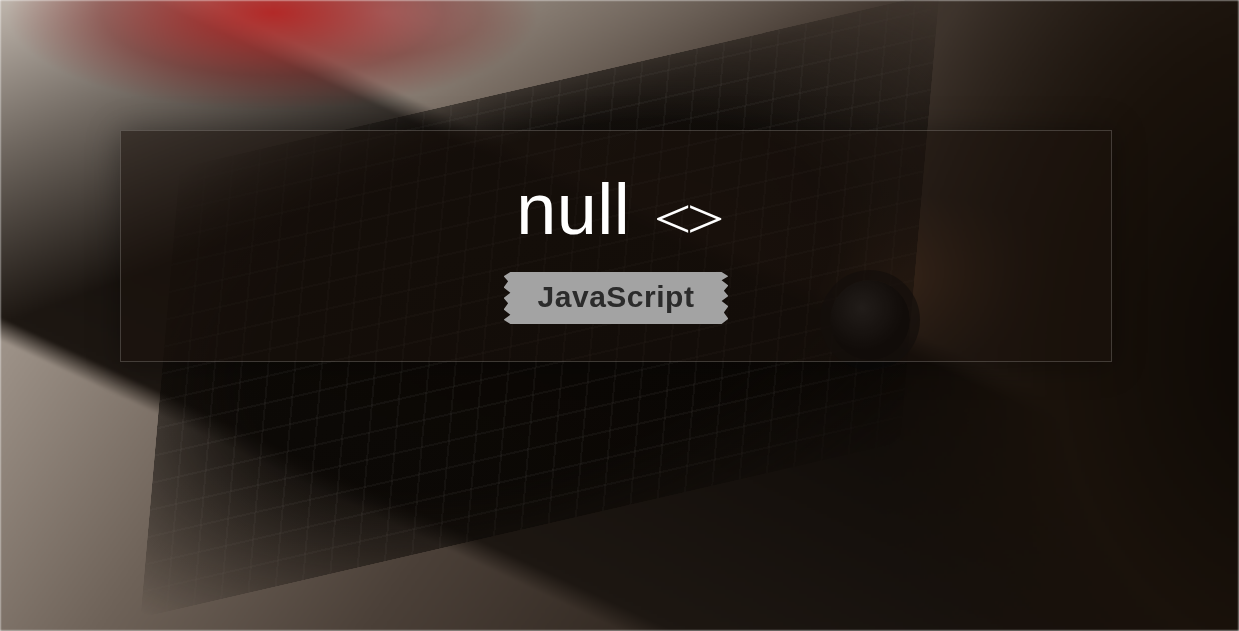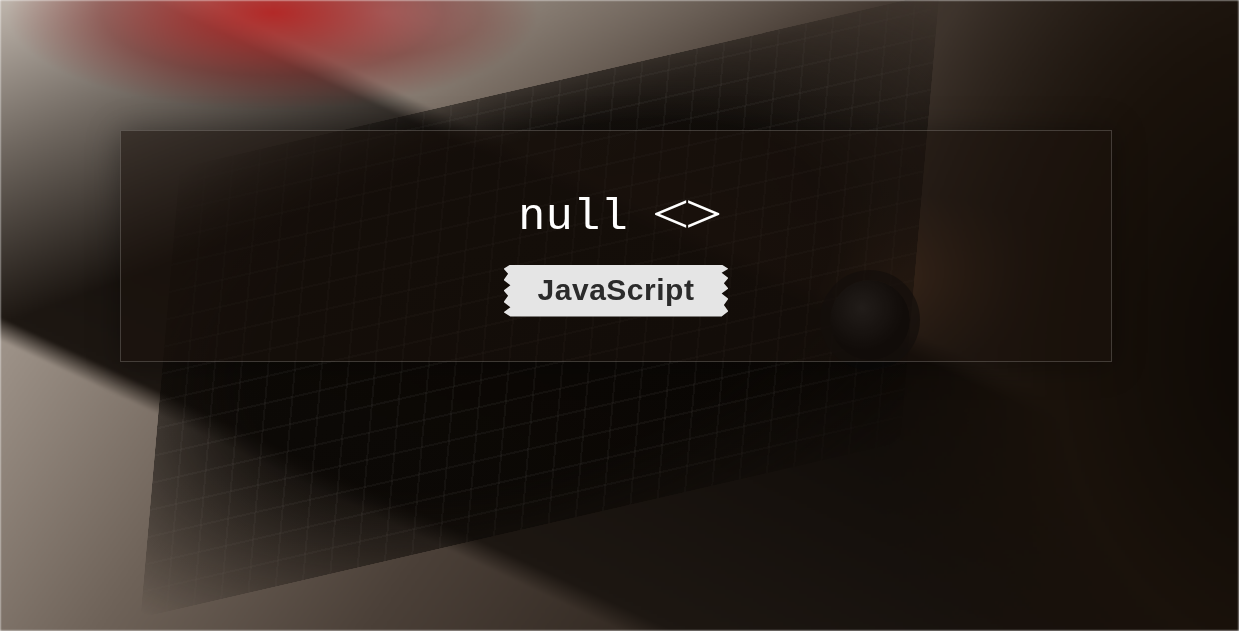--- a/index.html
+++ b/index.html
@@ -70,42 +70,42 @@
   }
 
   .headline {
     display: flex;
     align-items: baseline;
     gap: 28px;
     color: #fff;
     white-space: nowrap;
   }
   .word-null {
-    font-family: Liberation Mono, monospace;
+    font-family: Liberation Sans, sans-serif;
     font-weight: 400;
-    font-size: 45px;
+    font-size: 72px;
     letter-spacing: 0.5px;
   }
   .angle {
     font-family: Georgia, 'Times New Roman', serif;
     font-size: 58px;
     font-weight: 400;
     transform: translateY(4px) scaleX(1.15);
     letter-spacing: -4px;
   }
   .word-undef {
     font-family: Georgia, 'Times New Roman', serif;
     font-weight: 400;
     font-size: 50px;
     letter-spacing: 0.5px;
   }
 
   .tag {
     position: relative;
-    background: #e5e5e5;
+    background: #a3a3a3;
     color: #2b2b2b;
     font-family: "Trebuchet MS", "Segoe UI", Arial, sans-serif;
     font-weight: 700;
     font-size: 30px;
     padding: 8px 34px 10px;
     letter-spacing: 0.5px;
     
     clip-path: polygon(
       3% 0%, 97% 0%,
       100% 8%, 97% 16%, 100% 26%, 98% 36%, 100% 46%, 97% 56%, 100% 66%, 98% 78%, 100% 90%, 97% 100%,

